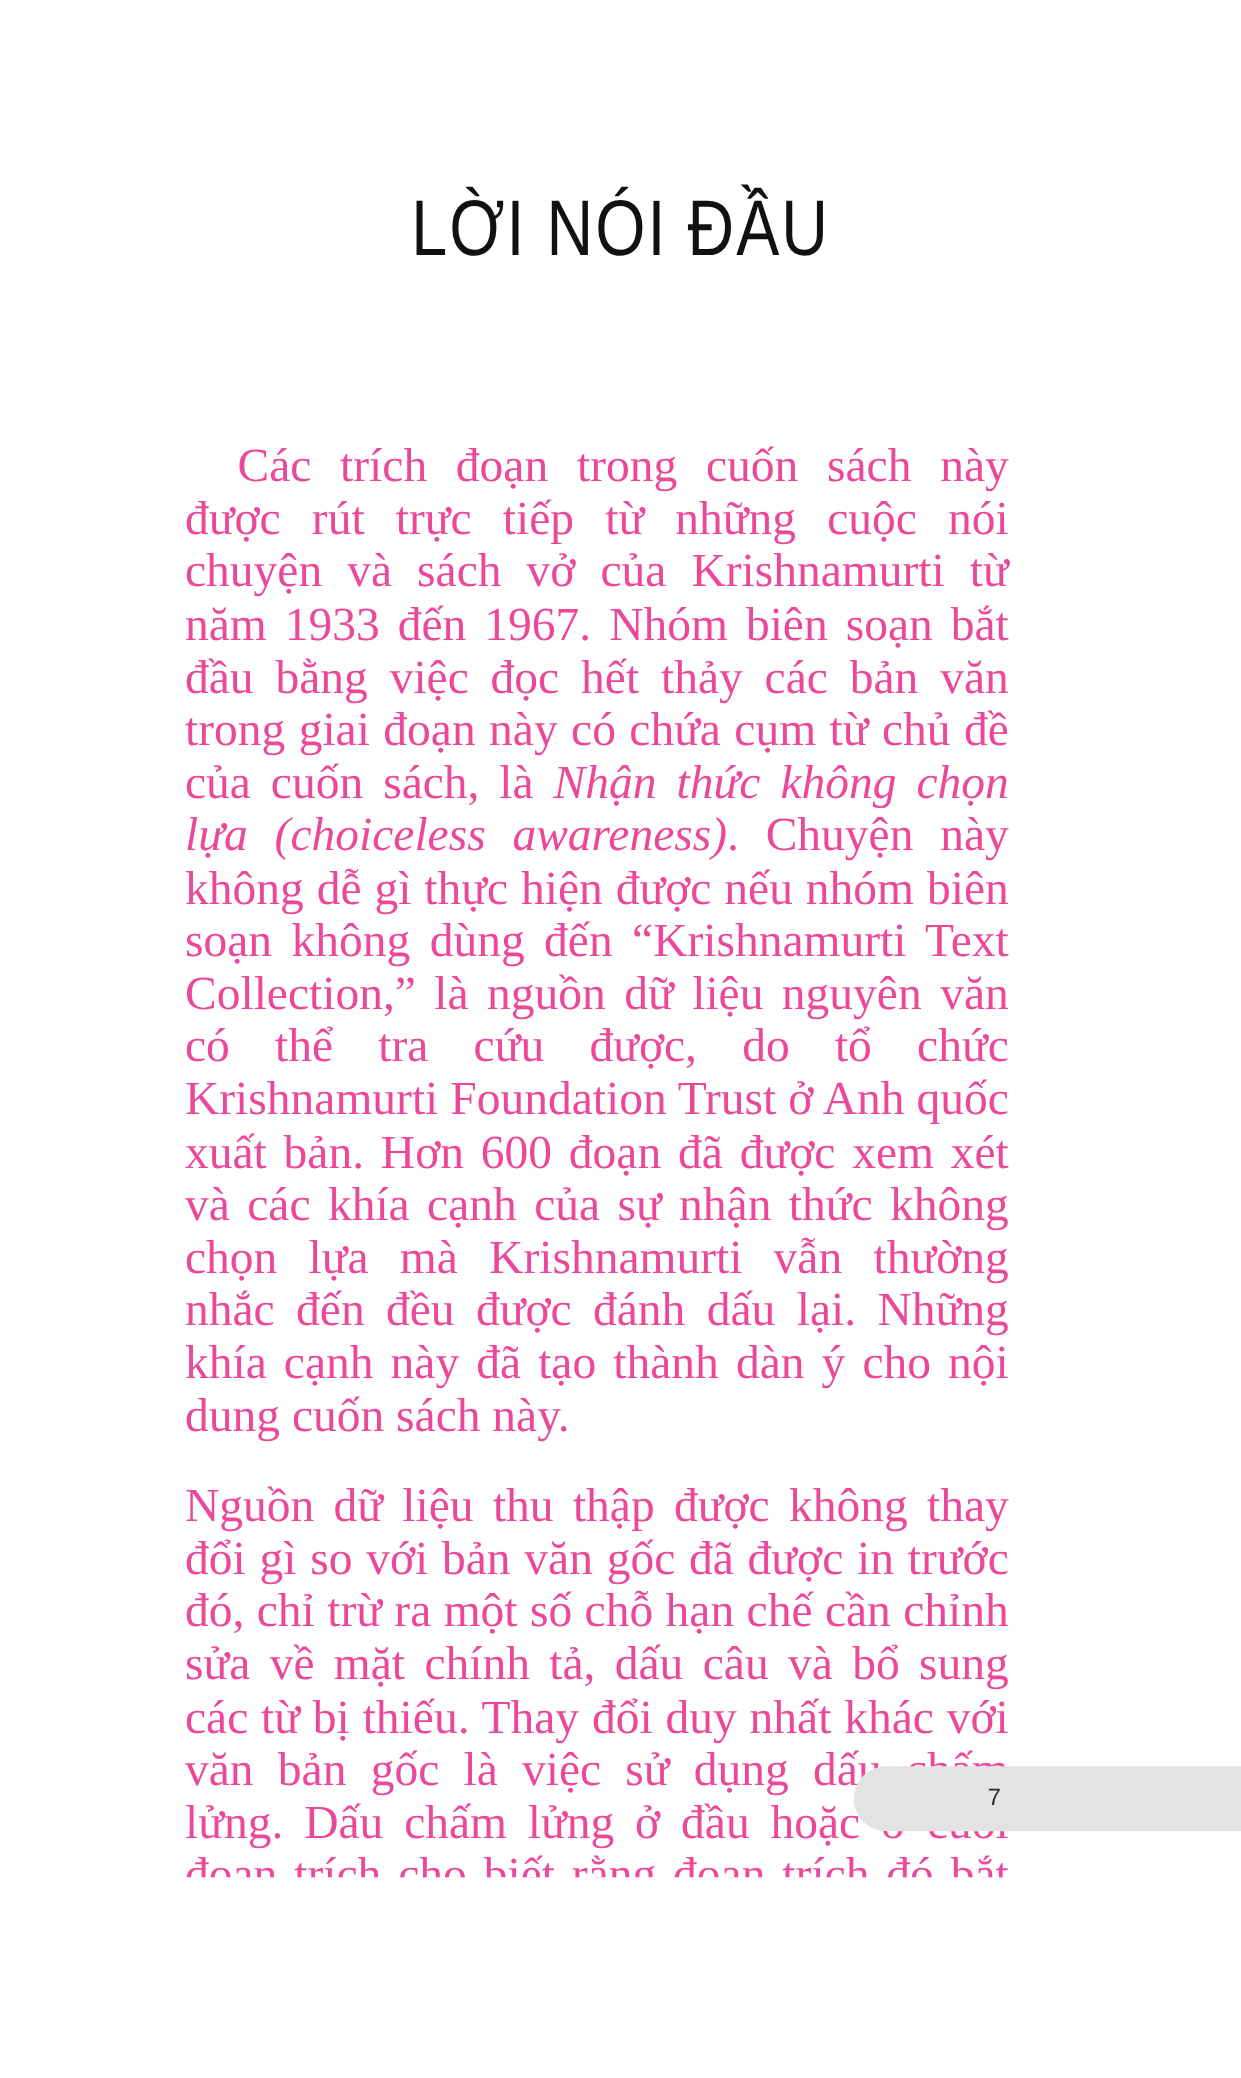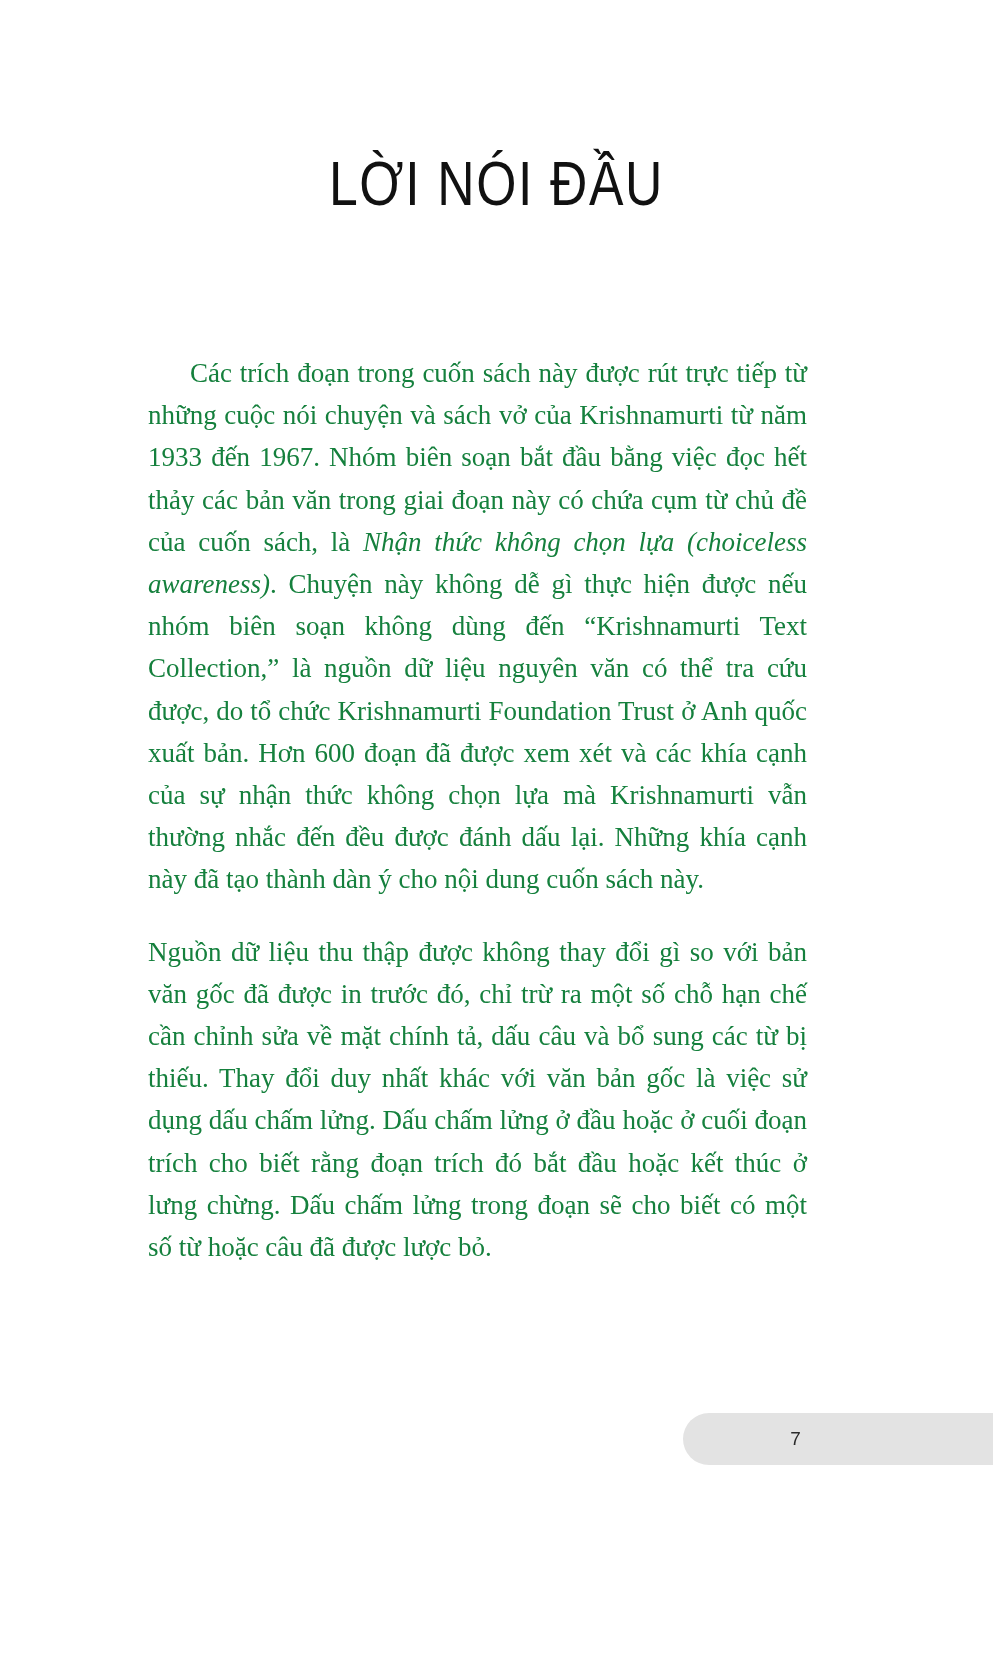--- a/index.html
+++ b/index.html
@@ -38,25 +38,25 @@
   
   .body-col {
     position: absolute;
     left: 148px;
     top: 352px;
     width: 659px;
   }
 
   .para {
     margin: 0;
-    font-size: 27px;
+    font-size: 38px;
     line-height: 42.2px;
     text-align: justify;
     text-justify: inter-word;
-    color: #15803d;
+    color: #ec4899;
   }
   .para + .para {
     margin-top: 30px;
   }
   .para.indent {
     text-indent: 42px;
   }
   .para em {
     font-style: italic;
   }

